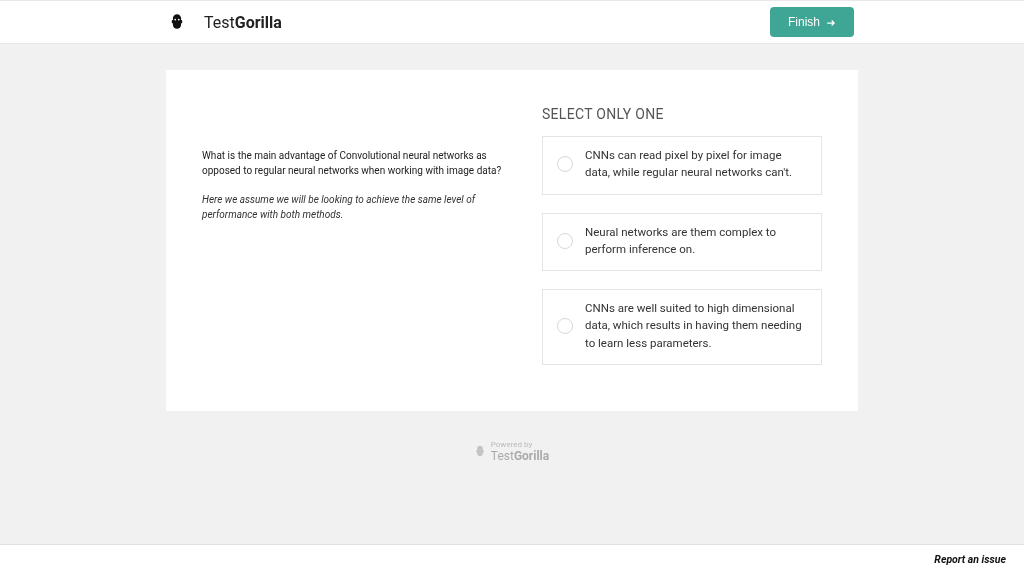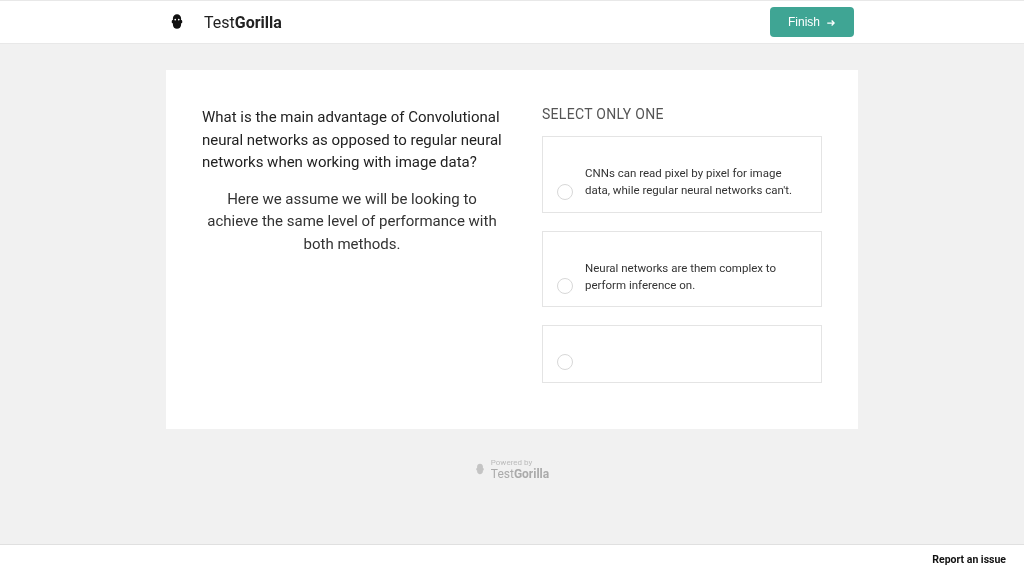--- a/index.html
+++ b/index.html
@@ -56,45 +56,46 @@
       background: #fff;
       padding: 36px 36px 28px 36px;
       min-height: 336px;
     }
     .content-grid {
       display: flex;
       gap: 40px;
     }
     .question-col {
       flex: 0 0 300px;
-      font-size: 15px;
+      font-size: 10px;
       line-height: 1.5;
       color: #222;
+      margin-top: 42px;
     }
     .question-text { margin-bottom: 14px; }
     .question-note {
+      font-style: italic;
       color: #333;
-      text-align: center;
     }
     .options-col {
       flex: 1;
     }
     .instruction {
       font-size: 14px;
       letter-spacing: 0.3px;
       color: #555;
       margin-bottom: 14px;
     }
     .option {
       border: 1px solid #e4e4e4;
       border-radius: 0;
-      padding: 28px 14px 12px 14px;
+      padding: 10px 14px 12px 14px;
       margin-bottom: 18px;
       display: flex;
-      align-items: flex-end;
+      align-items: center;
       gap: 12px;
       cursor: pointer;
       font-size: 11.5px;
       line-height: 1.5;
       color: #333;
     }
     .radio {
       width: 16px;
       height: 16px;
       border: 1px solid #d8d8d8;
@@ -127,20 +128,21 @@
       display: flex;
       align-items: center;
       justify-content: flex-end;
       padding: 0 18px;
     }
     .report-link {
       font-size: 10.5px;
       font-weight: 700;
       color: #111;
       cursor: pointer;
+      font-style: italic;
     }
   </style>
 </head>
 <body>
 
 <div class="header">
   <div class="logo">
     <span class="logo-icon">
       <svg viewBox="0 0 24 30" fill="#111">
           <path d="M12 2c-4 0-7 3-7 7v3c-1 0-2 1-2 2v2c0 1 1 2 2 2v2c0 4 3 7 7 7s7-3 7-7v-2c1 0 2-1 2-2v-2c0-1-1-2-2-2V9c0-4-3-7-7-7zm-3 8c1 0 1.5.7 1.5 1.5S10 13 9 13s-1.5-.7-1.5-1.5S8 10 9 10zm6 0c1 0 1.5.7 1.5 1.5S16 13 15 13s-1.5-.7-1.5-1.5S14 10 15 10z"></path>
@@ -172,20 +174,21 @@
       <div class="option">
         <div class="radio"></div>
         <div class="option-text">CNNs can read pixel by pixel for image data, while regular neural networks can't.</div>
       </div>
       <div class="option">
         <div class="radio"></div>
         <div class="option-text">Neural networks are them complex to perform inference on.</div>
       </div>
       <div class="option">
         <div class="radio"></div>
+        <div class="option-text">CNNs are well suited to high dimensional data, which results in having them needing to learn less parameters.</div>
       </div>
 
     </div>
   </div>
 </div>
 
 <div class="footer-logo">
   <span class="footer-logo-icon">
     <svg viewBox="0 0 24 30" fill="#999">
         <path d="M12 2c-4 0-7 3-7 7v3c-1 0-2 1-2 2v2c0 1 1 2 2 2v2c0 4 3 7 7 7s7-3 7-7v-2c1 0 2-1 2-2v-2c0-1-1-2-2-2V9c0-4-3-7-7-7z"></path>

